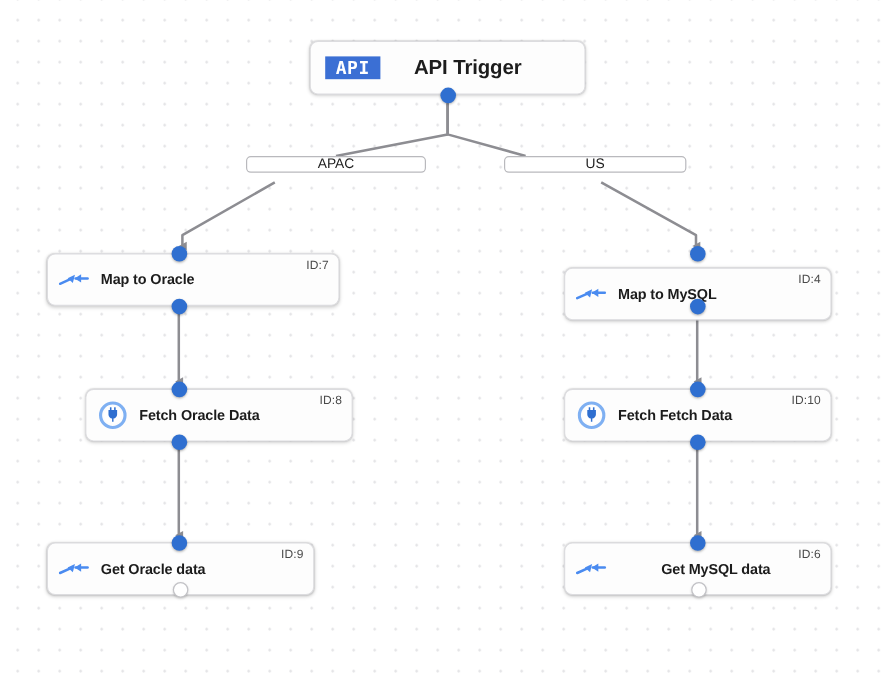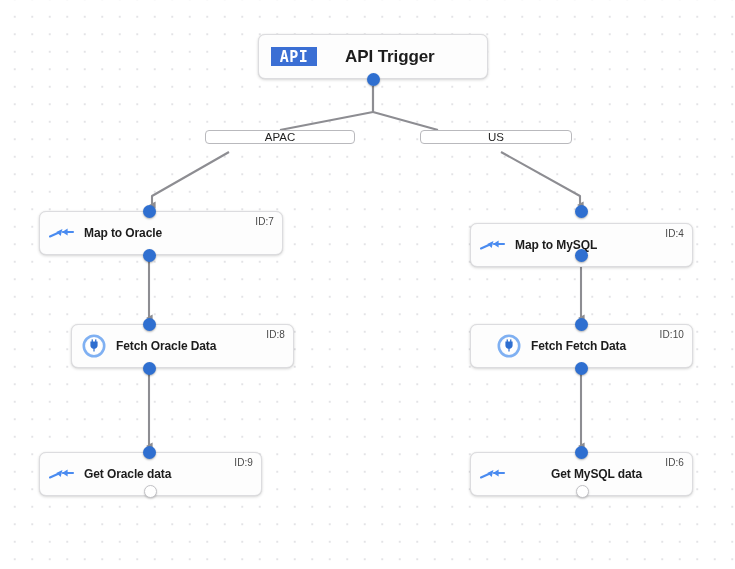--- a/index.html
+++ b/index.html
@@ -255,21 +255,21 @@
         </g>
         <path d="M12.6,4.2 L12.6,11.4 L7.4,8.6 Z" fill="#4a8bf0" transform="rotate(14 10 8)"></path>
         <path d="M13.2,4.6 L13.2,11.4 L18.6,8 Z" fill="#4a8bf0" transform="rotate(180 15.9 8)"></path>
       </svg>
     </span>
     <span class="node-title">Map to MySQL</span>
   </div>
   <div class="dot" style="left:575px; top:205px;"></div>
   <div class="dot" style="left:575px; top:249px;"></div>
 
-  <div class="node proc-node wide" style="left:470px; top:324px;padding-left:16px;">
+  <div class="node proc-node wide" style="left:470px; top:324px;">
     <span class="id-tag">ID:10</span>
     <span class="icon-box">
       <svg width="24" height="24" viewBox="0 0 24 24" xmlns="http://www.w3.org/2000/svg">
         <circle cx="12" cy="12" r="10.2" fill="none" stroke="#7fb0f2" stroke-width="2.6"></circle>
         <circle cx="12" cy="12" r="7.4" fill="#ffffff"></circle>
         <path d="M8.4,7.6 L8.4,11.4 C8.4,13.3 9.9,14.6 11.4,14.8 L11.4,17.4 L12.6,17.4 L12.6,14.8 C14.1,14.6 15.6,13.3 15.6,11.4 L15.6,7.6 Z" fill="#2f6fd0"></path>
         <rect x="9.6" y="5.4" width="1.3" height="3" fill="#2f6fd0"></rect>
         <rect x="13.1" y="5.4" width="1.3" height="3" fill="#2f6fd0"></rect>
       </svg>
     </span>

